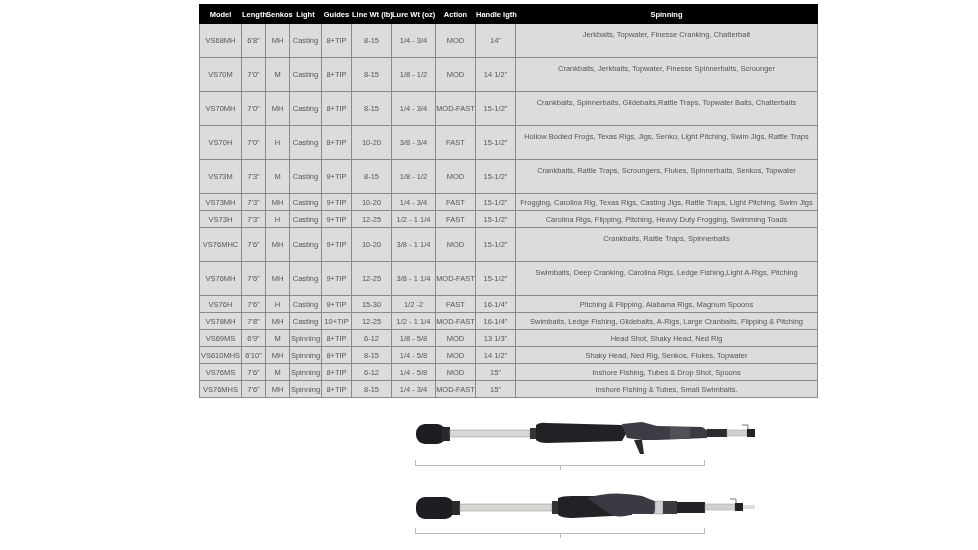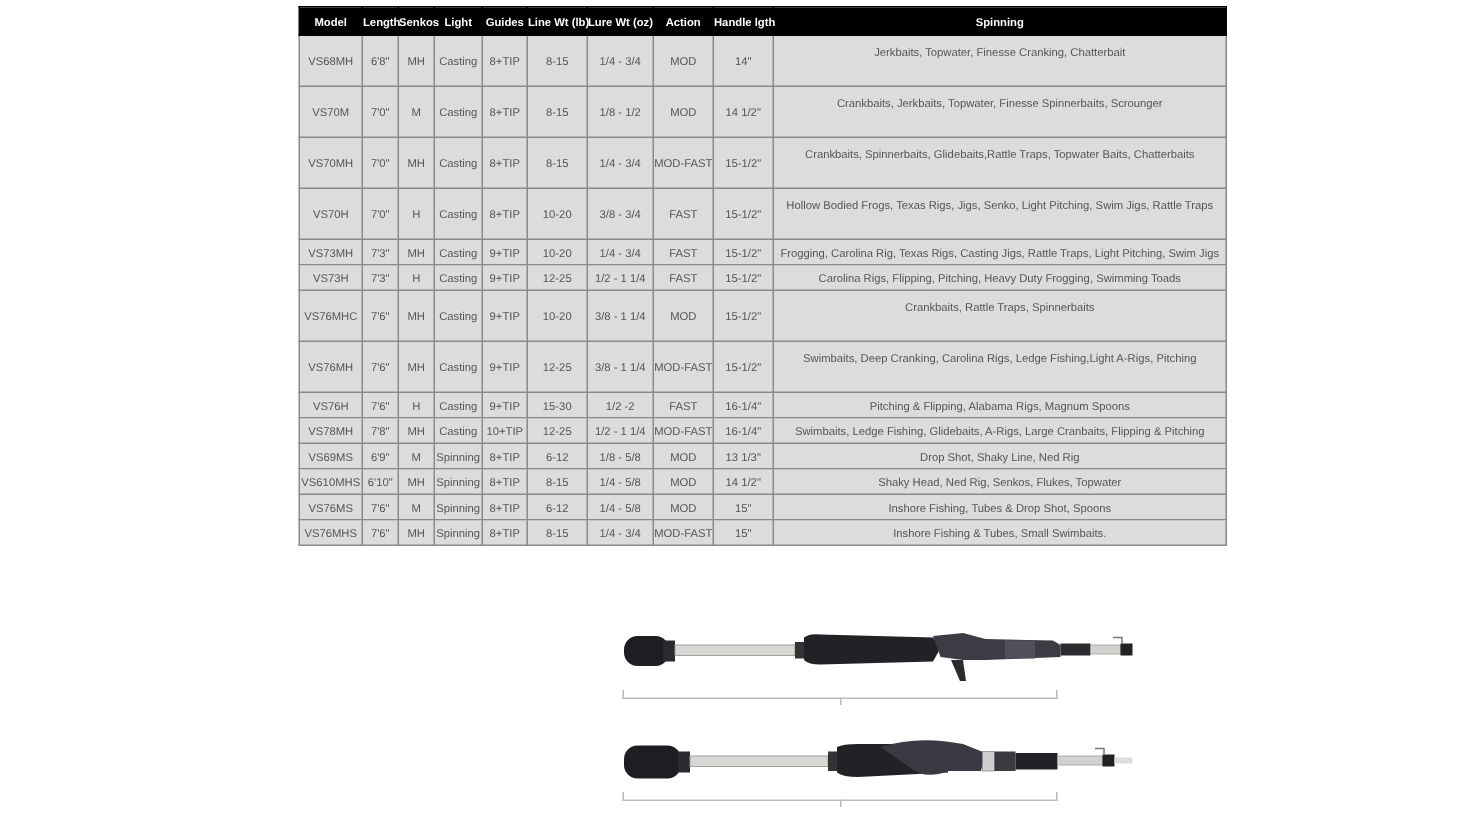--- a/index.html
+++ b/index.html
@@ -98,20 +98,32 @@
         <td class="">7'0"</td>
         <td class="">H</td>
         <td class="">Casting</td>
         <td class="">8+TIP</td>
         <td class="">10-20</td>
         <td class="">3/8 - 3/4</td>
         <td class="">FAST</td>
         <td class="">15-1/2"</td>
         <td class="technique">Hollow Bodied Frogs, Texas Rigs, Jigs, Senko, Light Pitching, Swim Jigs, Rattle Traps</td>
       </tr>
+      <tr class="tall">
+        <td class="model">VS73M</td>
+        <td class="">7'3"</td>
+        <td class="">M</td>
+        <td class="">Casting</td>
+        <td class="">9+TIP</td>
+        <td class="">8-15</td>
+        <td class="">1/8 - 1/2</td>
+        <td class="">MOD</td>
+        <td class="">15-1/2"</td>
+        <td class="technique">Crankbaits, Rattle Traps, Scroungers, Flukes, Spinnerbaits, Senkos, Topwater</td>
+      </tr>
       <tr class="short">
         <td class="model">VS73MH</td>
         <td class="">7'3"</td>
         <td class="">MH</td>
         <td class="">Casting</td>
         <td class="">9+TIP</td>
         <td class="">10-20</td>
         <td class="">1/4 - 3/4</td>
         <td class="">FAST</td>
         <td class="">15-1/2"</td>
@@ -180,21 +192,21 @@
       <tr class="short">
         <td class="model">VS69MS</td>
         <td class="">6'9"</td>
         <td class="">M</td>
         <td class="">Spinning</td>
         <td class="">8+TIP</td>
         <td class="">6-12</td>
         <td class="">1/8 - 5/8</td>
         <td class="">MOD</td>
         <td class="">13 1/3"</td>
-        <td class="technique">Drop Shot, Shaky Line, Ned Rig</td>
+        <td class="technique">Head Shot, Shaky Head, Ned Rig</td>
       </tr>
       <tr class="short">
         <td class="model">VS610MHS</td>
         <td class="">6'10"</td>
         <td class="">MH</td>
         <td class="">Spinning</td>
         <td class="">8+TIP</td>
         <td class="">8-15</td>
         <td class="">1/4 - 5/8</td>
         <td class="">MOD</td>

